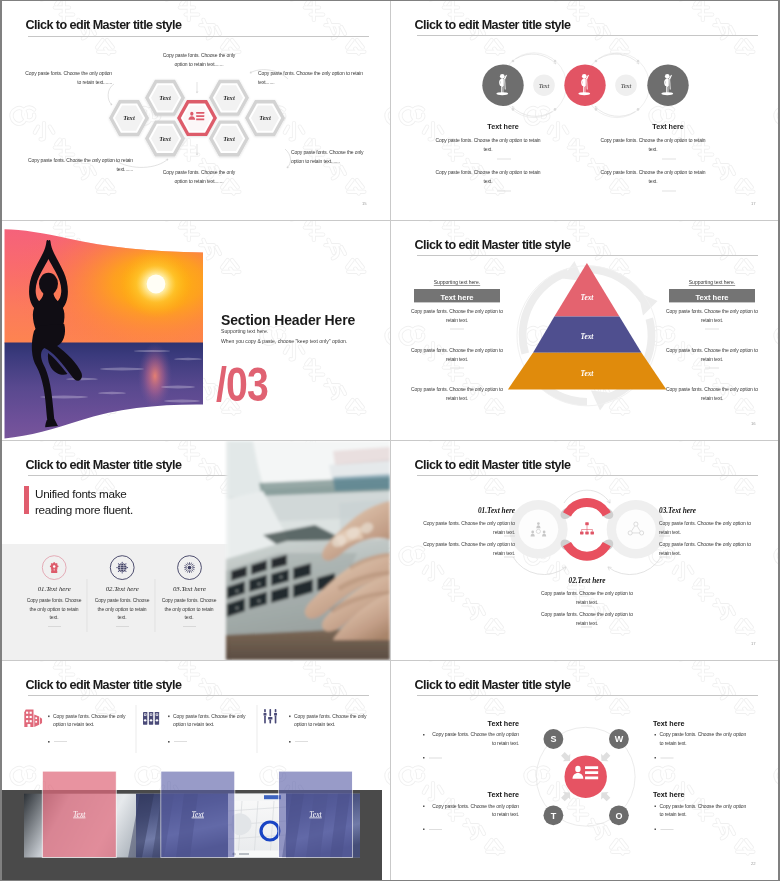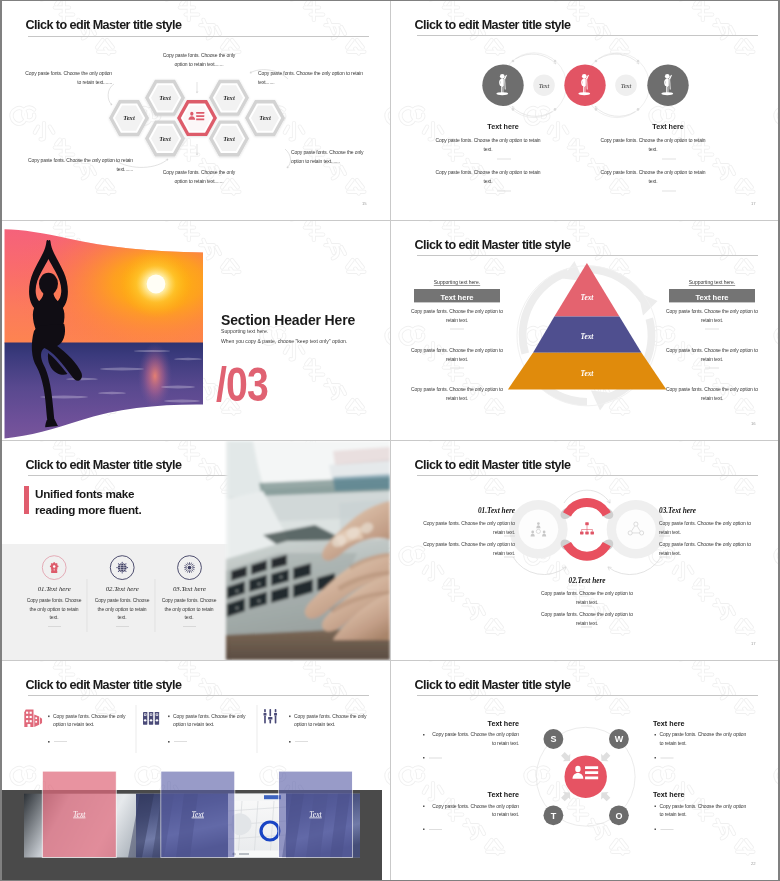--- a/index.html
+++ b/index.html
@@ -517,21 +517,21 @@
             <ellipse cx="110" cy="100" rx="7.5" ry="5.5" transform="rotate(-28 110 100)"></ellipse>
             <ellipse cx="124" cy="92" rx="7" ry="5.5" transform="rotate(-28 124 92)"></ellipse>
             <ellipse cx="138" cy="87" rx="6.5" ry="5" transform="rotate(-28 138 87)"></ellipse>
           </g>
           <path d="M0 0 L161 0 L161 219 L0 219 Z" fill="#a8b6b4" opacity="0.07"></path>
         </g>
       </svg>
       <div class="title" style="left:23.5px;top:17.3px">Click to edit Master title style</div>
       <div class="titleline" style="left:26px;top:34px;width:201px"></div>
       <div style="position:absolute;left:22.4px;top:44.8px;width:5px;height:28.6px;background:#e05d6e;z-index:3"></div>
-      <div style="position:absolute;left:33px;top:44.8px;width:160px;font-size:11.7px;font-weight:bold;color:#181818;line-height:1.375;letter-spacing:-0.3px;z-index:3;white-space:pre-line">Unified fonts make
+      <div style="position:absolute;left:33px;top:44.8px;width:160px;font-size:11.7px;font-weight:normal;color:#181818;line-height:1.375;letter-spacing:-0.3px;z-index:3;white-space:pre-line">Unified fonts make
 reading more fluent.</div>
       <svg class="dg" style="z-index:3" width="388" height="219" viewBox="0 0 388 219">
         <g stroke="#d8d8d8" stroke-width="0.6">
           <path d="M85 138 L85 191"></path>
             <path d="M153 138 L153 191"></path>
         </g>
         <g fill="none" stroke-width="0.9">
           <circle cx="52.2" cy="126.6" r="11.9" stroke="#e2a4b0"></circle>
           <circle cx="120.2" cy="126.6" r="11.9" stroke="#3c3c60"></circle>
           <circle cx="187.5" cy="126.6" r="11.9" stroke="#3c3c60"></circle>

